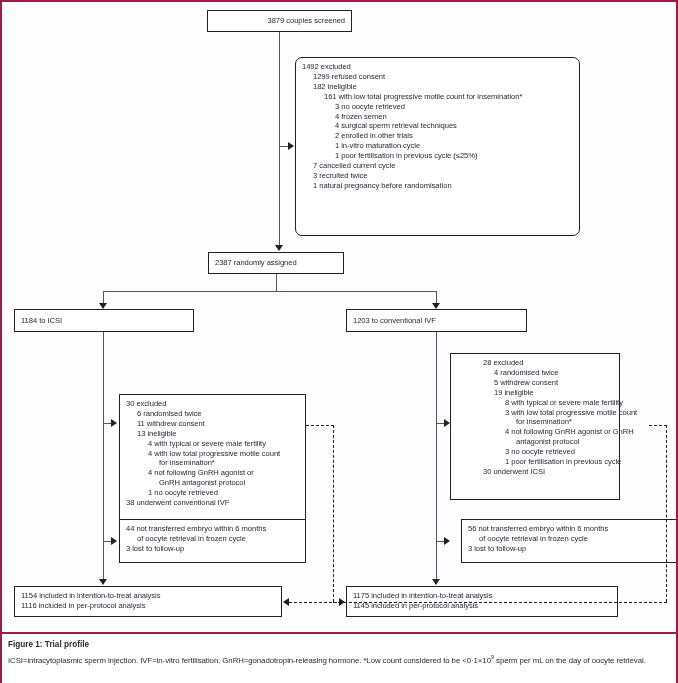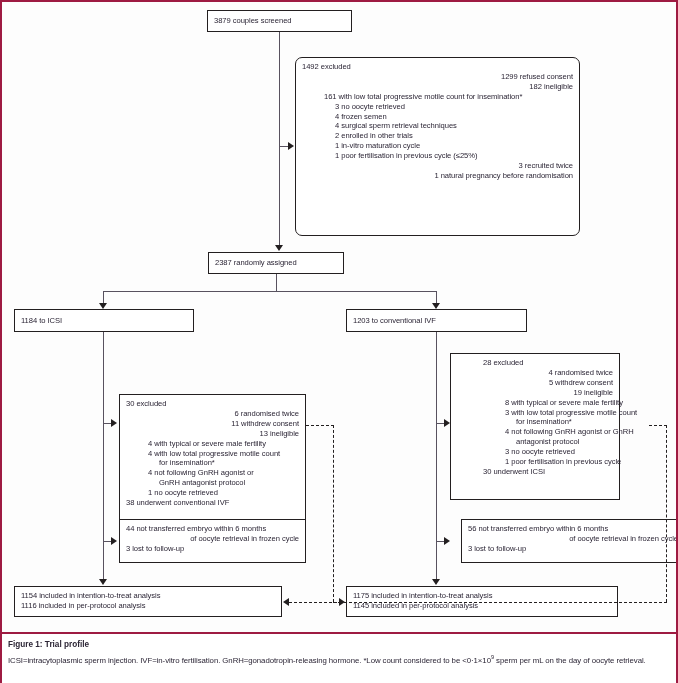--- a/index.html
+++ b/index.html
@@ -45,21 +45,21 @@
     padding: 4px 6px;
     letter-spacing: -0.05px;
   }
   .box .ln { white-space: pre; display: block; }
   .center-label {
     display: flex;
     align-items: center;
   }
   
   .i0 { padding-left: 0px; }
-  .i1 { padding-left: 11px; text-align: right; }
+  .i1 { padding-left: 11px; }
   .i2 { padding-left: 22px; }
   .i3 { padding-left: 33px; }
 
   
   .vline {
     position: absolute;
     width: 1px;
     background: #58525f;
   }
   .hline {
@@ -123,38 +123,39 @@
   }
   sup { font-size: 5.6px; vertical-align: super; }
 </style>
 </head>
 <body>
 
 <div id="page">
 
   <div id="figure-area">
 
-    <div class="box center-label" style="left:205px; top:8px; width:145px; height:22px;">
+    <div class="box center-label" style="left:205px; top:8px; width:145px; height:22px;justify-content:flex-end;">
       <div>
           <div class="ln i0">3879 couples screened</div>
         </div>
     </div>
 
     <div class="box" style="left:293px; top:55px; width:285px; height:179px;border-radius:7px;">
       <div>
           <div class="ln i0">1492 excluded</div>
           <div class="ln i1">1299 refused consent</div>
           <div class="ln i1">182 ineligible</div>
           <div class="ln i2">161 with low total progressive motile count for insemination*</div>
           <div class="ln i3">3 no oocyte retrieved</div>
           <div class="ln i3">4 frozen semen</div>
           <div class="ln i3">4 surgical sperm retrieval techniques</div>
           <div class="ln i3">2 enrolled in other trials</div>
           <div class="ln i3">1 in-vitro maturation cycle</div>
           <div class="ln i3">1 poor fertilisation in previous cycle (≤25%)</div>
+          <div class="ln i1">7 cancelled current cycle</div>
           <div class="ln i1">3 recruited twice</div>
           <div class="ln i1">1 natural pregnancy before randomisation</div>
         </div>
     </div>
 
     <div class="box center-label" style="left:206px; top:250px; width:136px; height:22px;">
       <div>
           <div class="ln i0">2387 randomly assigned</div>
         </div>
     </div>

